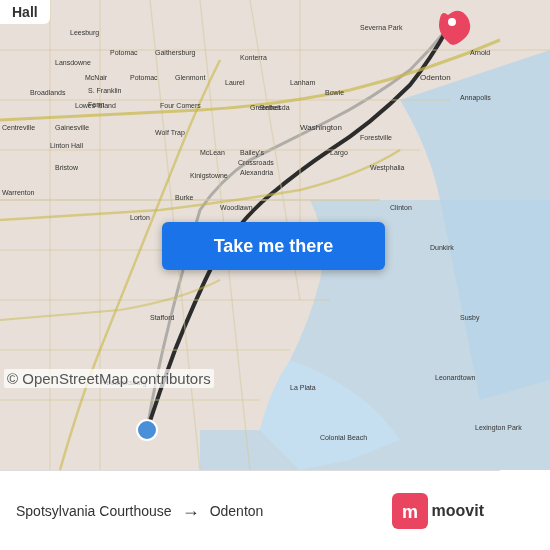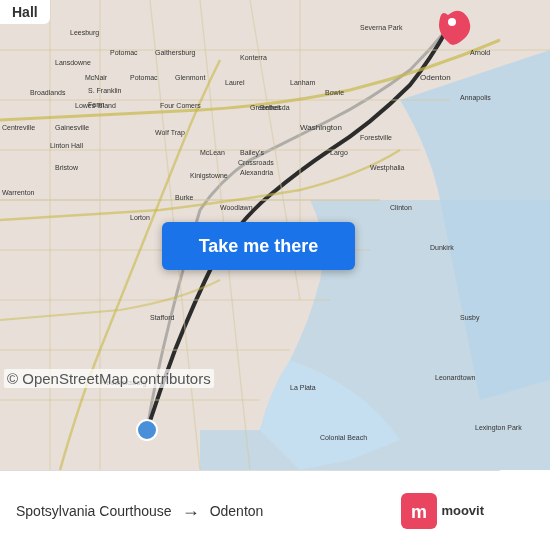--- a/index.html
+++ b/index.html
@@ -21,21 +21,21 @@
 
     #map-svg {
       width: 100%;
       height: 100%;
     }
 
     #take-me-there-btn {
       position: absolute;
       top: 222px;
       left: 162px;
-      width: 193px;
+      width: 223px;
       height: 48px;
       background-color: #1a73e8;
       color: white;
       border: none;
       border-radius: 6px;
       font-size: 18px;
       font-weight: bold;
       cursor: pointer;
       display: flex;
       align-items: center;
@@ -85,21 +85,21 @@
       gap: 4px;
       margin-left: auto;
     }
 
     #moovit-icon {
       width: 36px;
       height: 36px;
     }
 
     #moovit-label {
-      font-size: 13px;
+      font-size: 16px;
       font-weight: bold;
       color: #333;
     }
 
     #osm-credit {
       position: absolute;
       bottom: 82px;
       left: 4px;
       font-size: 15px;
       color: #555;

